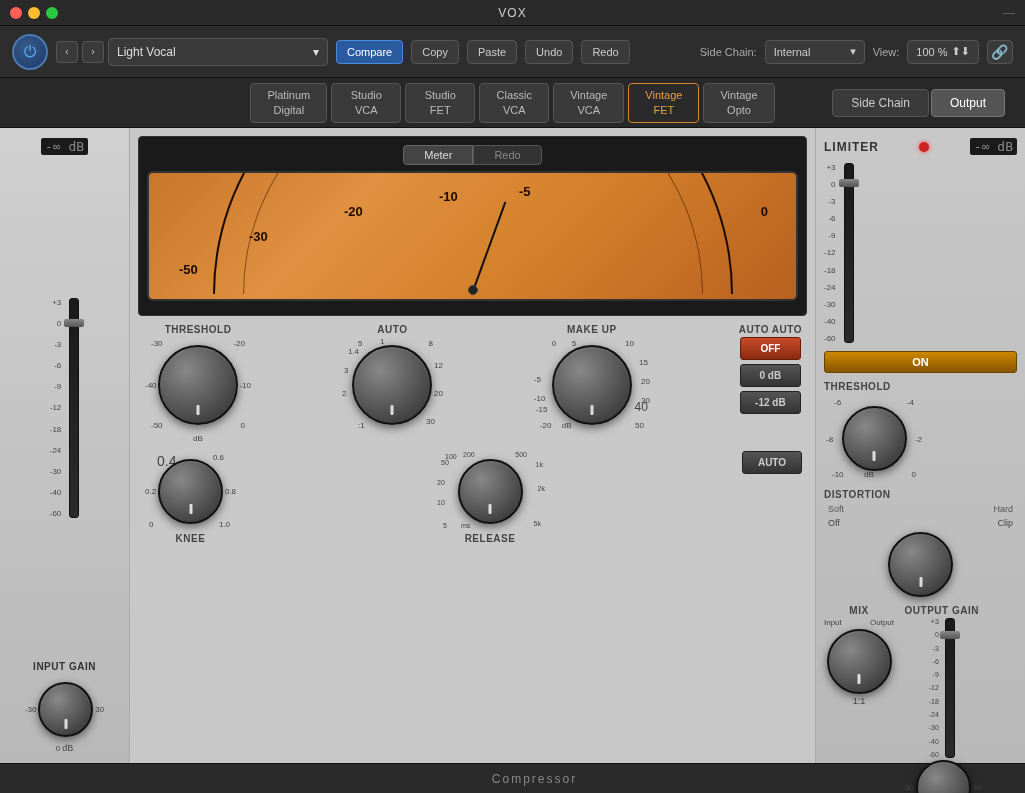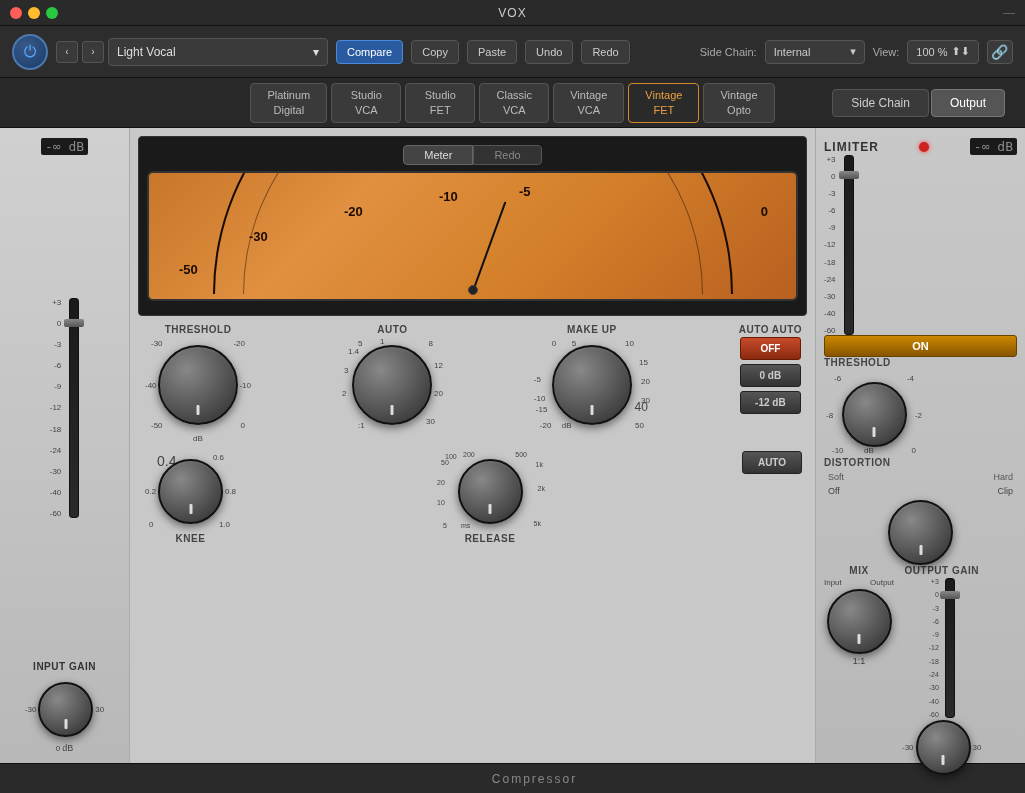--- a/index.html
+++ b/index.html
@@ -380,21 +380,21 @@
     }
 
     
     .right-panel {
       width: 210px;
       background: linear-gradient(to bottom, #c8c8c8, #b8b8b8);
       border-left: 1px solid #aaa;
       padding: 10px 8px;
       display: flex;
       flex-direction: column;
-      gap: 0;
+      gap: 8px;
     }
     .limiter-header {
       display: flex;
       align-items: center;
       justify-content: space-between;
     }
     .limiter-title {
       color: #333;
       font-size: 12px;
       font-weight: bold;

